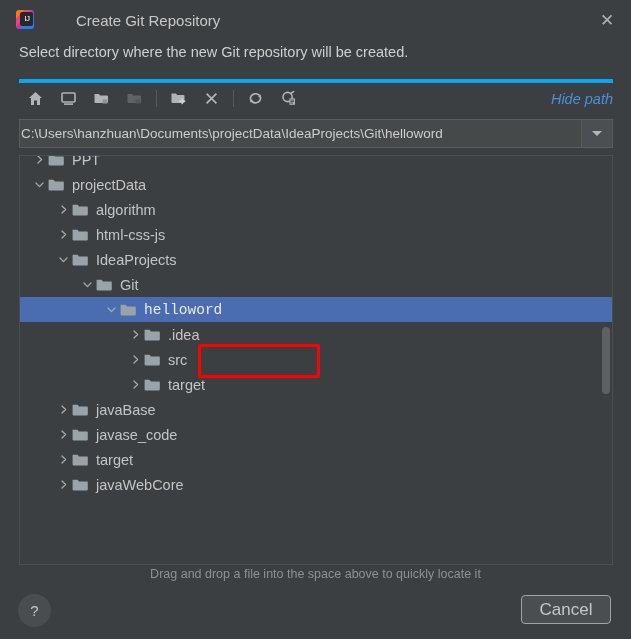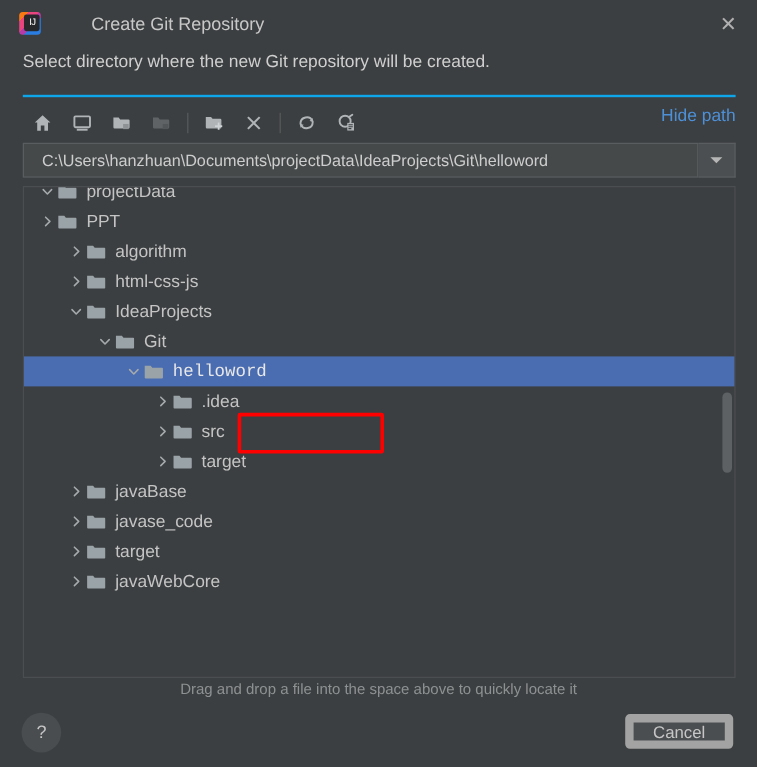--- a/index.html
+++ b/index.html
@@ -63,22 +63,22 @@
   
   .desc {
     position: absolute; left: 19px; top: 44px;
     font-size: 14.5px; color: #cfcfcf;
   }
 
   
   .toolbar {
     position: absolute; left: 19px; top: 79px;
     width: 594px; height: 38px;
-    border-top: 2px solid #0ea5e9;
-    display: flex; align-items: flex-end;
+    border-top: 4px solid #0ea5e9;
+    display: flex; align-items: flex-start; font-style: italic;
   }
   .tb-icons { display: flex; align-items: center; }
   .tb-btn {
     width: 33px; height: 30px;
     display: flex; align-items: center; justify-content: center;
     cursor: pointer;
   }
   .tb-btn svg { display: block; }
   .tb-sep {
     width: 1px; height: 17px; background: #585b5d; margin: 0 5px;
@@ -93,21 +93,21 @@
     position: absolute; left: 19px; top: 119px;
     width: 594px; height: 29px;
     display: flex;
   }
   .path-field {
     flex: 1 1 auto;
     background: #45494a;
     border: 1px solid #5a5d5f;
     color: #cdcdcd;
     font-size: 13.5px;
-    padding: 0 15px;
+    padding: 0 1px;
     line-height: 27px;
     white-space: nowrap; overflow: hidden;
   }
   .path-drop {
     width: 31px;
     background: #4b4f51;
     border: 1px solid #5a5d5f;
     border-left: none;
     display: flex; align-items: center; justify-content: center;
     cursor: pointer;
@@ -203,23 +203,23 @@
     border: 1px solid #5c83b4;
     border-radius: 4px;
     color: #e8e8e8; font-size: 13.5px;
     display: flex; align-items: center; justify-content: center;
     cursor: pointer;
   }
   .btn-cancel {
     position: absolute; left: 521px; top: 595px;
     width: 90px; height: 29px;
     background: #4b4e50;
-    border: 7px solid #a3a3a3;
+    border: 1px solid #a3a3a3;
     border-radius: 4px;
-    color: #c6c6c6; font-size: 14px;
+    color: #c6c6c6; font-size: 17px;
     display: flex; align-items: center; justify-content: center;
     cursor: pointer;
   }
   .watermark {
     position: absolute; left: 352px; top: 608px;
     font-size: 23px;
     color: #d2d2d2;
     opacity: 0.92;
     font-family: "DejaVu Sans", "Liberation Sans", sans-serif;
     pointer-events: none;
@@ -309,43 +309,43 @@
       <div class="caret-dn"></div>
     </div>
   </div>
 
   <div class="tree-panel">
     <div class="tree-inner" id="tree-inner">
         <div class="trow">
           <div style="width: 10px; flex: 0 0 10px;"></div>
           <div class="arrow">
             <svg width="11" height="11" viewBox="0 0 11 11">
+              <path d="M4 2 L7.6 5.5 L4 9" fill="none" stroke="#a6aaac" stroke-width="1.3" stroke-linecap="round" stroke-linejoin="round"></path>
+            </svg>
+          </div>
+          <div class="fico">
+            <svg width="16" height="14" viewBox="0 0 16 14">
+              <path d="M0.6 1.8 h5 l1.3 1.7 H15 a0.8 0.8 0 0 1 0.8 0.8 V11.6 a0.8 0.8 0 0 1-0.8 0.8 H1.4 a0.8 0.8 0 0 1-0.8-0.8 Z" fill="#9aa3a8"></path>
+            </svg>
+          </div>
+          <div class="tlabel">PPT</div>
+        </div>
+        <div class="trow">
+          <div style="width: 10px; flex: 0 0 10px;"></div>
+          <div class="arrow">
+            <svg width="11" height="11" viewBox="0 0 11 11">
               <path d="M2 4 L5.5 7.6 L9 4" fill="none" stroke="#a6aaac" stroke-width="1.3" stroke-linecap="round" stroke-linejoin="round"></path>
             </svg>
           </div>
           <div class="fico">
             <svg width="16" height="14" viewBox="0 0 16 14">
               <path d="M0.6 1.8 h5 l1.3 1.7 H15 a0.8 0.8 0 0 1 0.8 0.8 V11.6 a0.8 0.8 0 0 1-0.8 0.8 H1.4 a0.8 0.8 0 0 1-0.8-0.8 Z" fill="#9aa3a8"></path>
             </svg>
           </div>
           <div class="tlabel">projectData</div>
-        </div>
-        <div class="trow">
-          <div style="width: 10px; flex: 0 0 10px;"></div>
-          <div class="arrow">
-            <svg width="11" height="11" viewBox="0 0 11 11">
-              <path d="M4 2 L7.6 5.5 L4 9" fill="none" stroke="#a6aaac" stroke-width="1.3" stroke-linecap="round" stroke-linejoin="round"></path>
-            </svg>
-          </div>
-          <div class="fico">
-            <svg width="16" height="14" viewBox="0 0 16 14">
-              <path d="M0.6 1.8 h5 l1.3 1.7 H15 a0.8 0.8 0 0 1 0.8 0.8 V11.6 a0.8 0.8 0 0 1-0.8 0.8 H1.4 a0.8 0.8 0 0 1-0.8-0.8 Z" fill="#9aa3a8"></path>
-            </svg>
-          </div>
-          <div class="tlabel">PPT</div>
         </div>
         <div class="trow">
           <div style="width: 34px; flex: 0 0 34px;"></div>
           <div class="arrow">
             <svg width="11" height="11" viewBox="0 0 11 11">
               <path d="M4 2 L7.6 5.5 L4 9" fill="none" stroke="#a6aaac" stroke-width="1.3" stroke-linecap="round" stroke-linejoin="round"></path>
             </svg>
           </div>
           <div class="fico">
             <svg width="16" height="14" viewBox="0 0 16 14">

